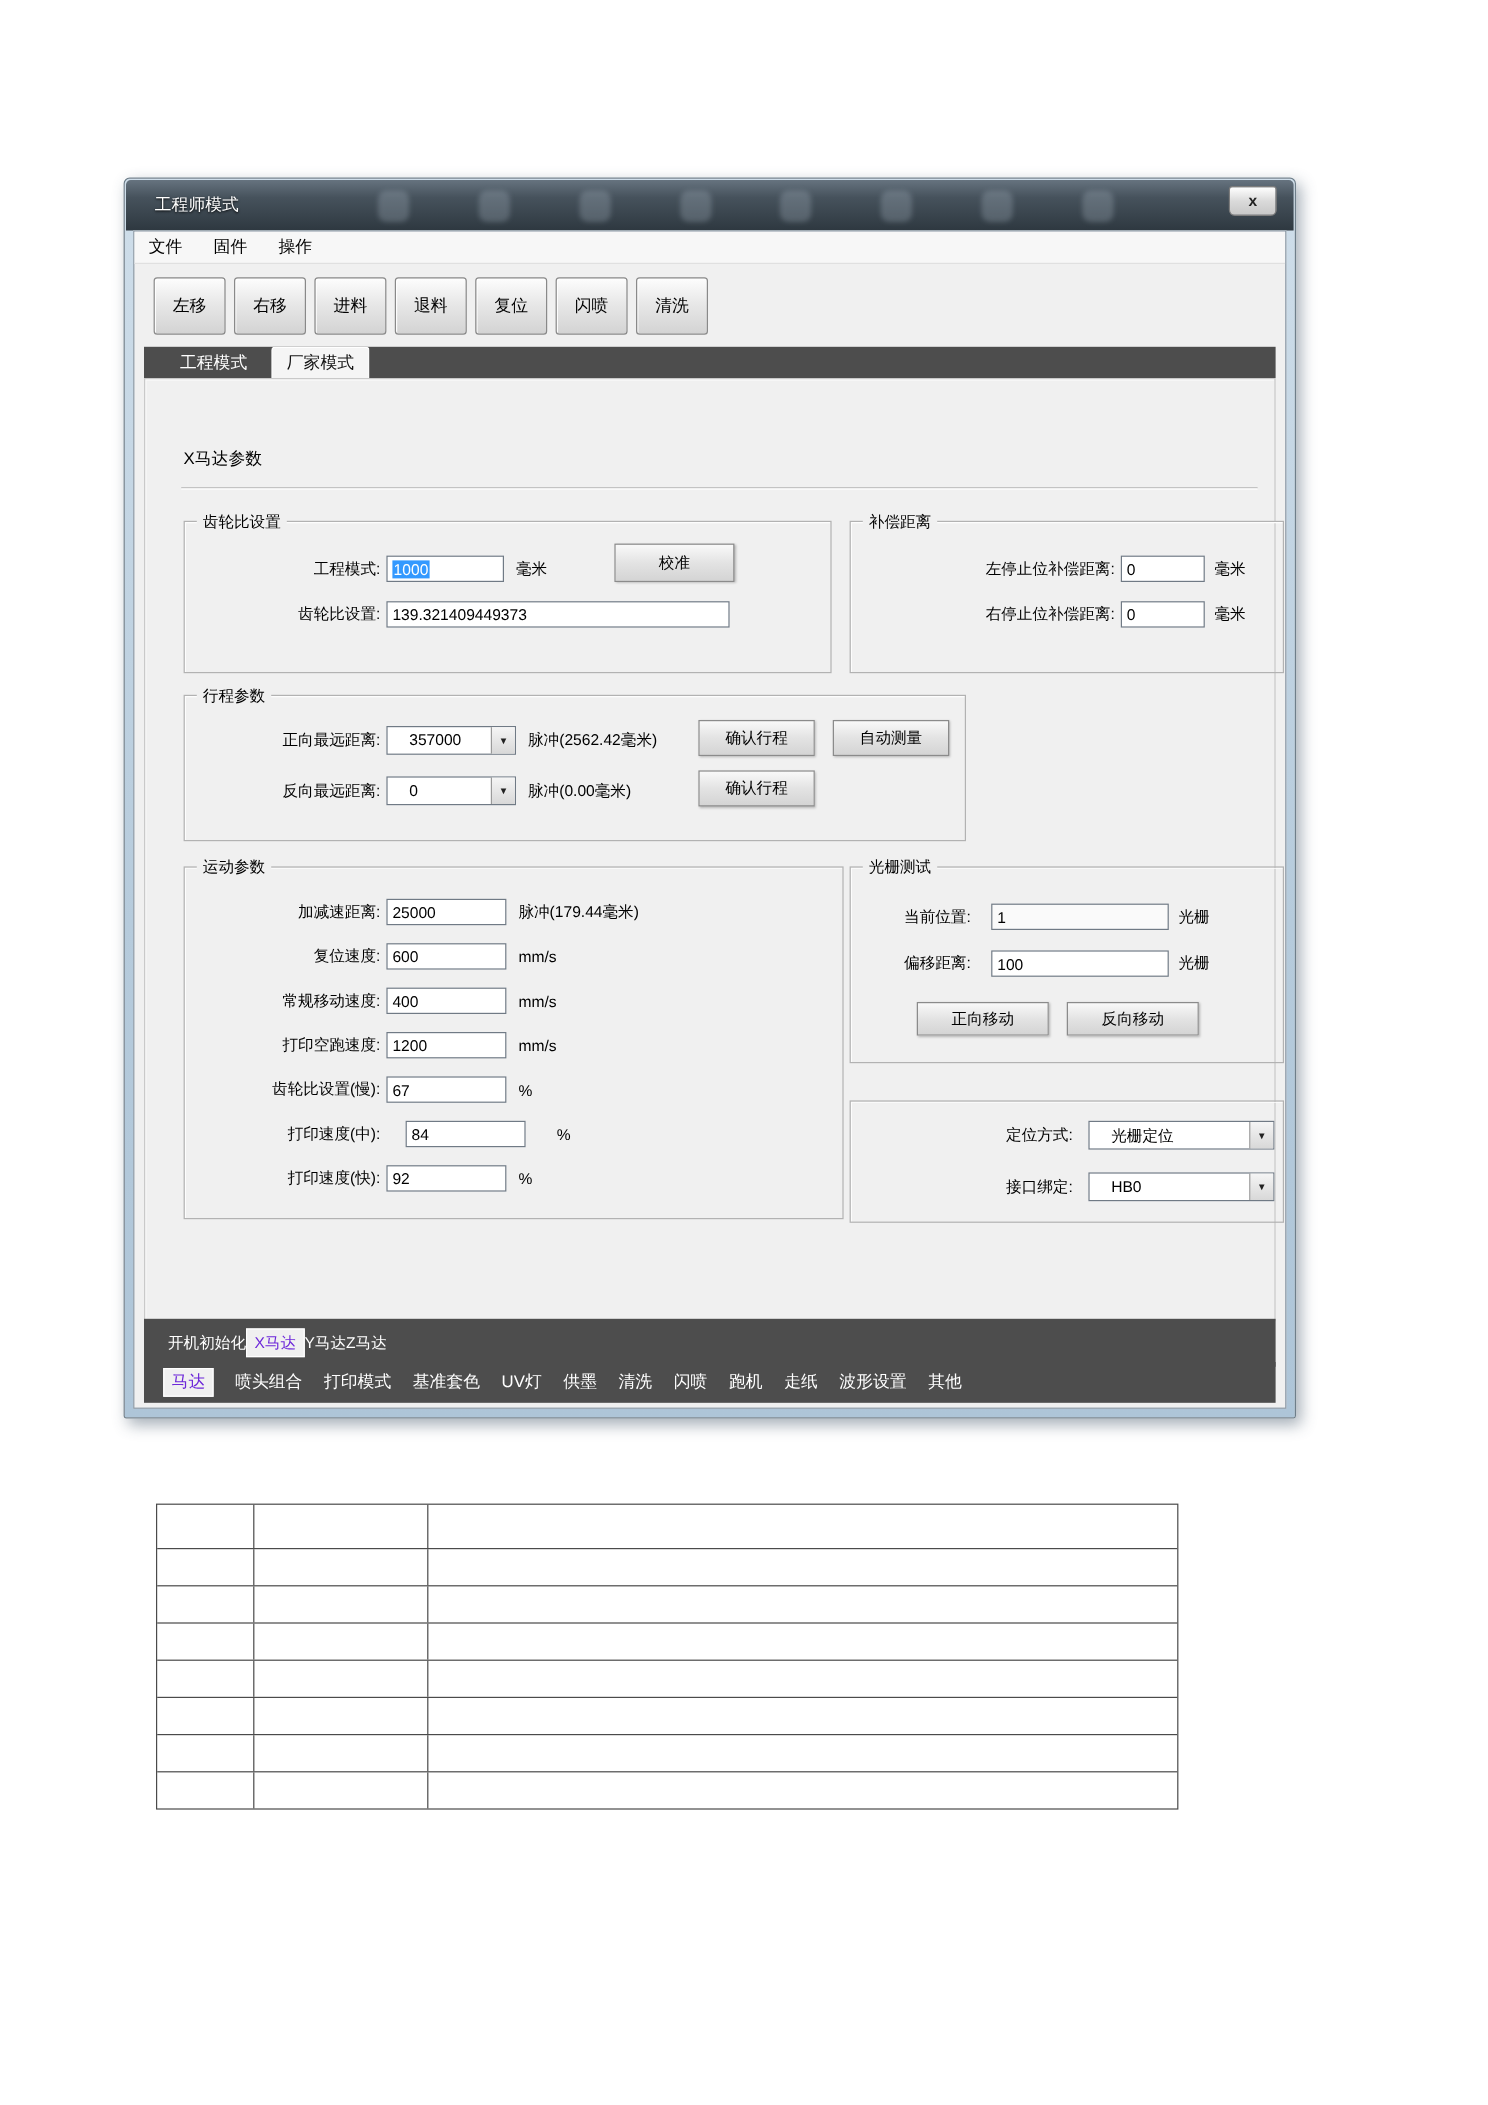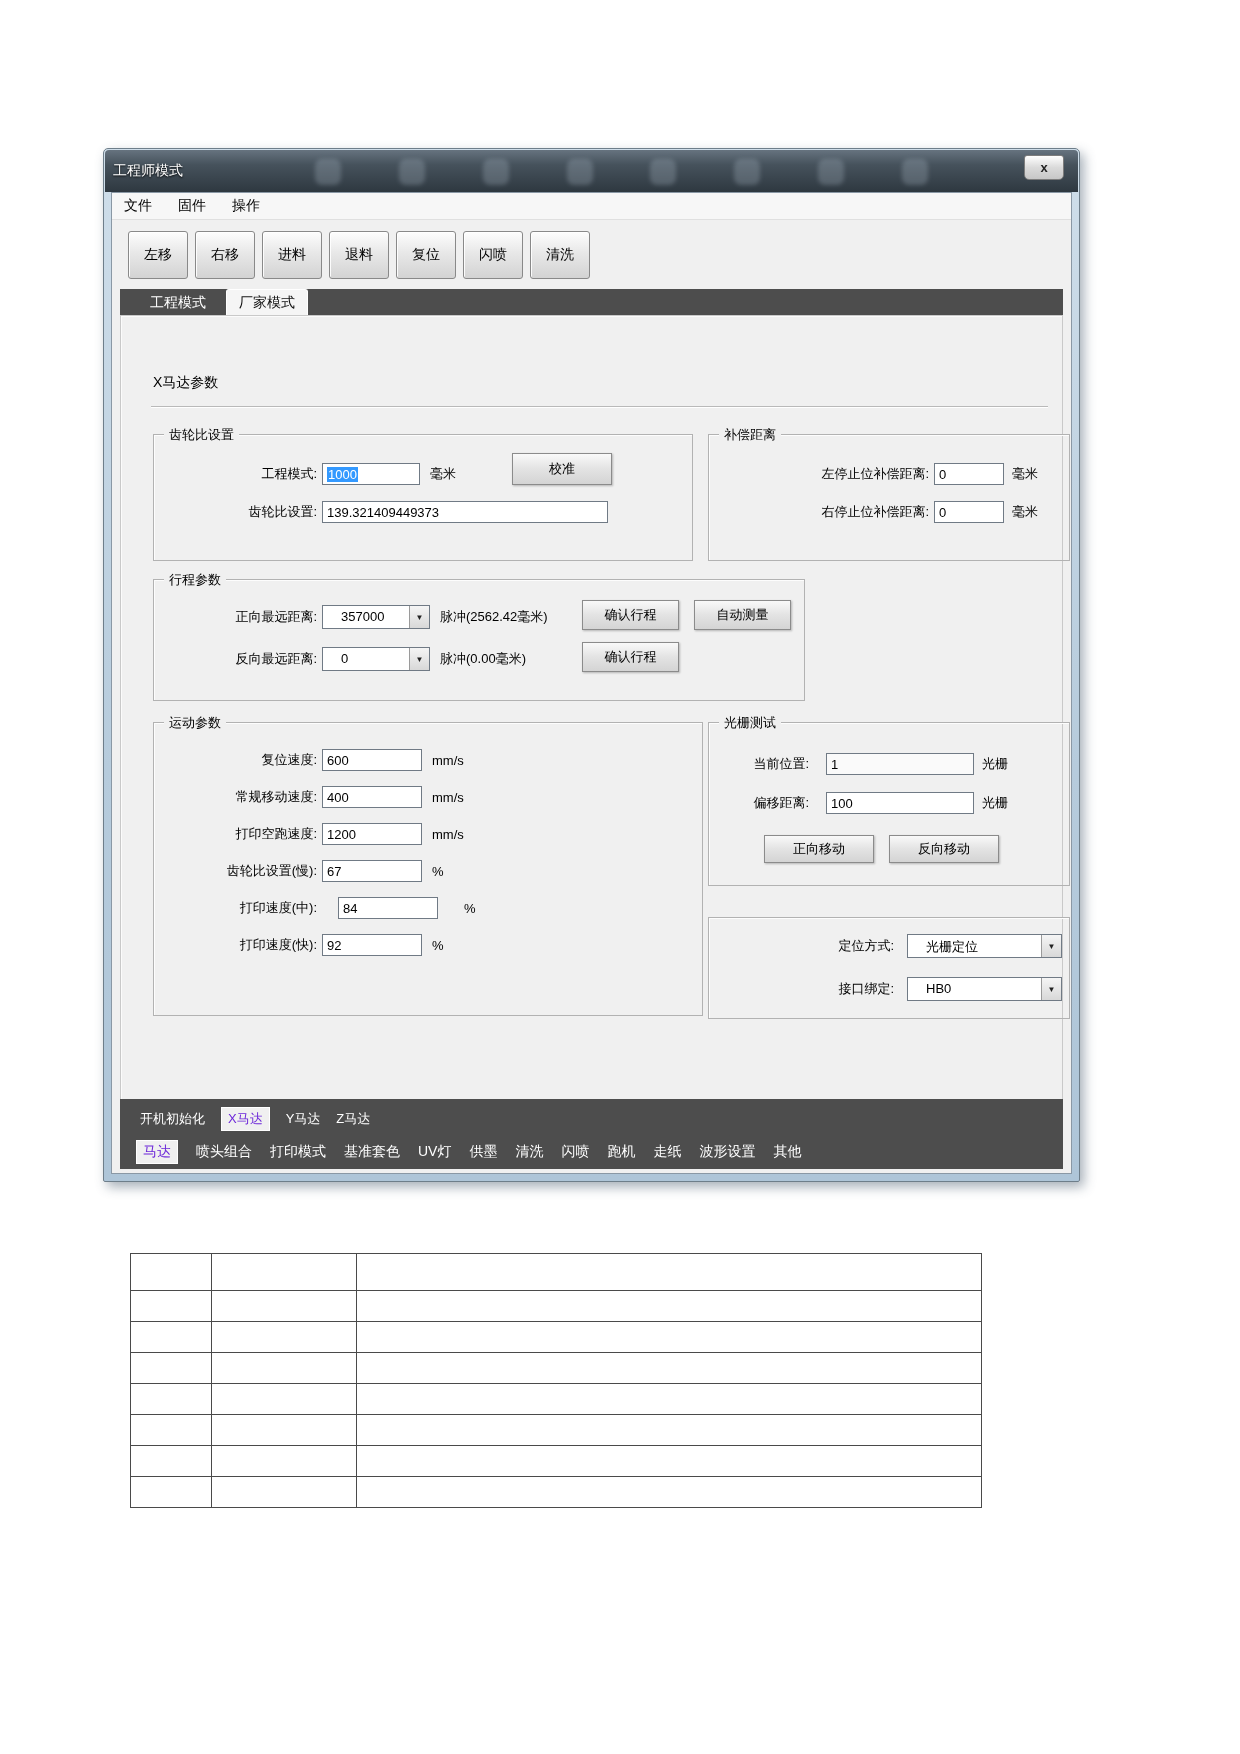--- a/index.html
+++ b/index.html
@@ -13,21 +13,21 @@
     position:absolute;left:103px;top:148px;width:975px;height:1032px;
     background:linear-gradient(180deg,#cfdeea,#b6cbdc 60%,#aec5d8);
     border:1px solid #6e7e8a;border-radius:5px 5px 2px 2px;
     box-shadow:4px 5px 12px rgba(60,80,100,.45);
   }
   .titlebar{
     position:absolute;left:1px;top:1px;right:1px;height:42px;
     background:linear-gradient(180deg,#66737f 0%,#46525c 35%,#2e3840 100%);
     border-radius:4px 4px 0 0;display:flex;align-items:center;
   }
-  .title-text{color:#fff;font-size:14px;padding-left:8px;text-shadow:0 1px 2px #000;}
+  .title-text{color:#fff;font-size:14px;padding-left:24px;text-shadow:0 1px 2px #000;}
   .ghost-row{position:absolute;left:210px;right:150px;top:8px;height:28px;
     display:flex;justify-content:space-between;align-items:center;pointer-events:none;}
   .ghost{width:26px;height:26px;border-radius:7px;background:rgba(205,220,232,.22);filter:blur(2px);}
   .close-btn{
     position:absolute;top:5px;right:14px;width:38px;height:23px;
     background:linear-gradient(#ffffff,#dadada 50%,#c7c7c7);
     border:1px solid #7d7d7d;border-radius:3px 3px 5px 5px;
     display:flex;align-items:center;justify-content:center;
     font-size:13px;font-weight:bold;color:#222;cursor:pointer;
   }
@@ -75,21 +75,21 @@
     border:1px solid #8b8b8b;font-size:13px;cursor:pointer;
     display:flex;align-items:center;justify-content:center;
     box-shadow:1px 1px 2px rgba(0,0,0,.25);
   }
   .combo{display:flex;border:1px solid #707a85;background:#fff;height:24px;box-sizing:border-box;}
   .combo-text{flex:1;padding:3px 18px;font-size:13px;white-space:nowrap;overflow:hidden;}
   .combo-btn{width:19px;background:linear-gradient(#f5f5f5,#d8d8d8);border-left:1px solid #9a9a9a;
     display:flex;align-items:center;justify-content:center;font-size:8px;color:#222;cursor:pointer;}
   
   .motor-strip{position:absolute;left:8px;right:8px;top:906px;height:40px;background:#4d4d4d;
-    display:flex;align-items:center;gap:16px;padding-left:20px;color:#fff;font-size:13px;}
+    display:flex;align-items:center;padding-left:20px;color:#fff;font-size:13px;}
   .bottom-strip{position:absolute;left:8px;right:8px;top:942px;height:34px;background:#4d4d4d;
     display:flex;align-items:center;gap:18px;padding-left:16px;color:#fff;font-size:14px;}
   .strip-item{cursor:pointer;white-space:nowrap;}
   .strip-item.active{background:#f0f0f0;color:#6d28d9;border:1px solid #ffffff;padding:2px 6px;}
   
   .empty-table{position:absolute;left:130px;top:1253px;width:850px;border:1px solid #4a4a4a;}
   .t-row{display:flex;height:31px;border-top:1px solid #4a4a4a;box-sizing:border-box;}
   .t-row.first{height:36px;border-top:none;}
   .t-cell{border-left:1px solid #4a4a4a;box-sizing:border-box;}
   .t-cell:first-child{border-left:none;}
@@ -200,20 +200,25 @@
           </div>
         </div>
         <button class="btn" style="position:absolute;left:428px;top:20px;width:97px;height:30px;">确认行程</button>
         <button class="btn" style="position:absolute;left:540px;top:20px;width:97px;height:30px;">自动测量</button>
         <button class="btn" style="position:absolute;left:428px;top:62px;width:97px;height:30px;">确认行程</button>
       </div>
 
       <div class="group" style="left:32px;top:406px;width:548px;height:292px;">
         <span class="group-title">运动参数</span>
         <div style="padding-top:24px;">
+          <div class="form-row" style="margin-bottom:11px;">
+            <span class="form-label" style="width:163px;">加减速距离:</span>
+            <input class="tbox" style="width: 100px;" value="25000">
+            <span class="unit">脉冲(179.44毫米)</span>
+          </div>
           <div class="form-row" style="margin-bottom:11px;">
             <span class="form-label" style="width:163px;">复位速度:</span>
             <input class="tbox" style="width: 100px;" value="600">
             <span class="unit">mm/s</span>
           </div>
           <div class="form-row" style="margin-bottom:11px;">
             <span class="form-label" style="width:163px;">常规移动速度:</span>
             <input class="tbox" style="width: 100px;" value="400">
             <span class="unit">mm/s</span>
           </div>

